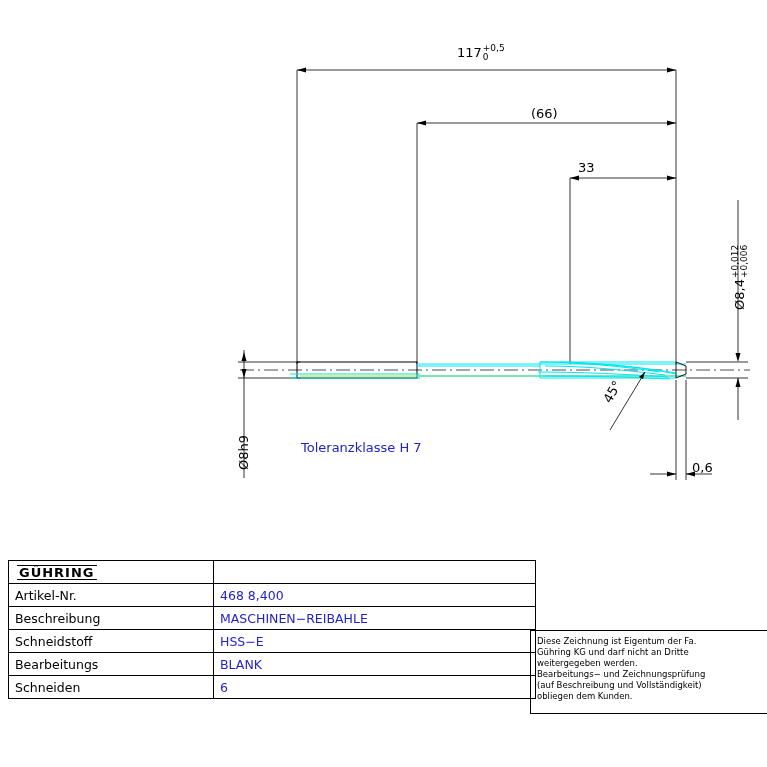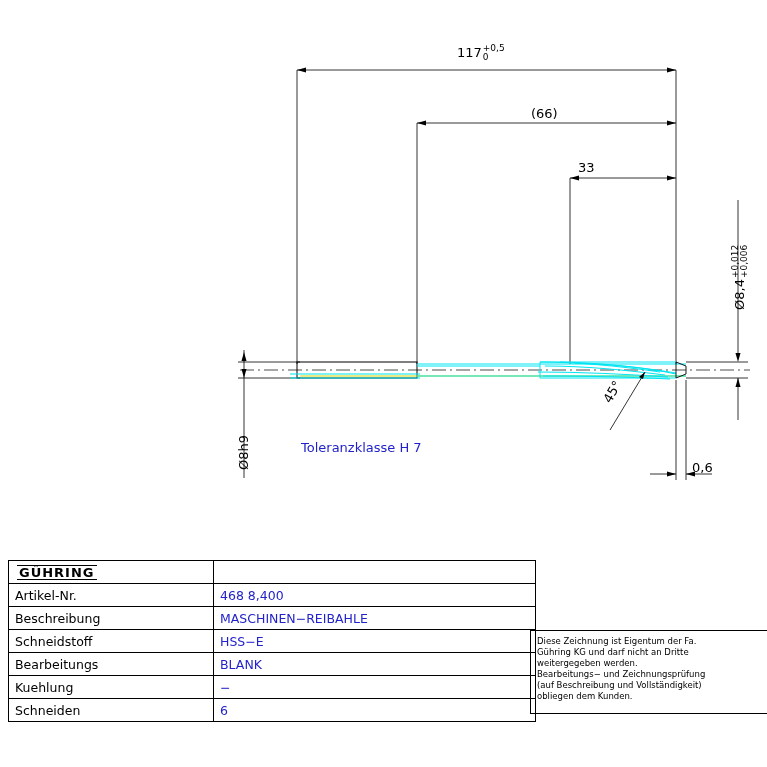--- a/index.html
+++ b/index.html
@@ -245,24 +245,20 @@
     </tr>
     <tr>
       <td class="lbl">Schneidstoff</td>
       <td class="val">HSS−E</td>
     </tr>
     <tr>
       <td class="lbl">Bearbeitungs</td>
       <td class="val">BLANK</td>
     </tr>
     <tr>
-      <td class="lbl">Kuehlung</td>
-      <td class="val">−</td>
-    </tr>
-    <tr>
       <td class="lbl">Schneiden</td>
       <td class="val">6</td>
     </tr>
   </tbody>
     </table>
 
   <div class="notebox">
     <div>Diese Zeichnung ist Eigentum der Fa.</div>
     <div>Gühring KG und darf nicht an Dritte</div>
     <div>weitergegeben werden.</div>

